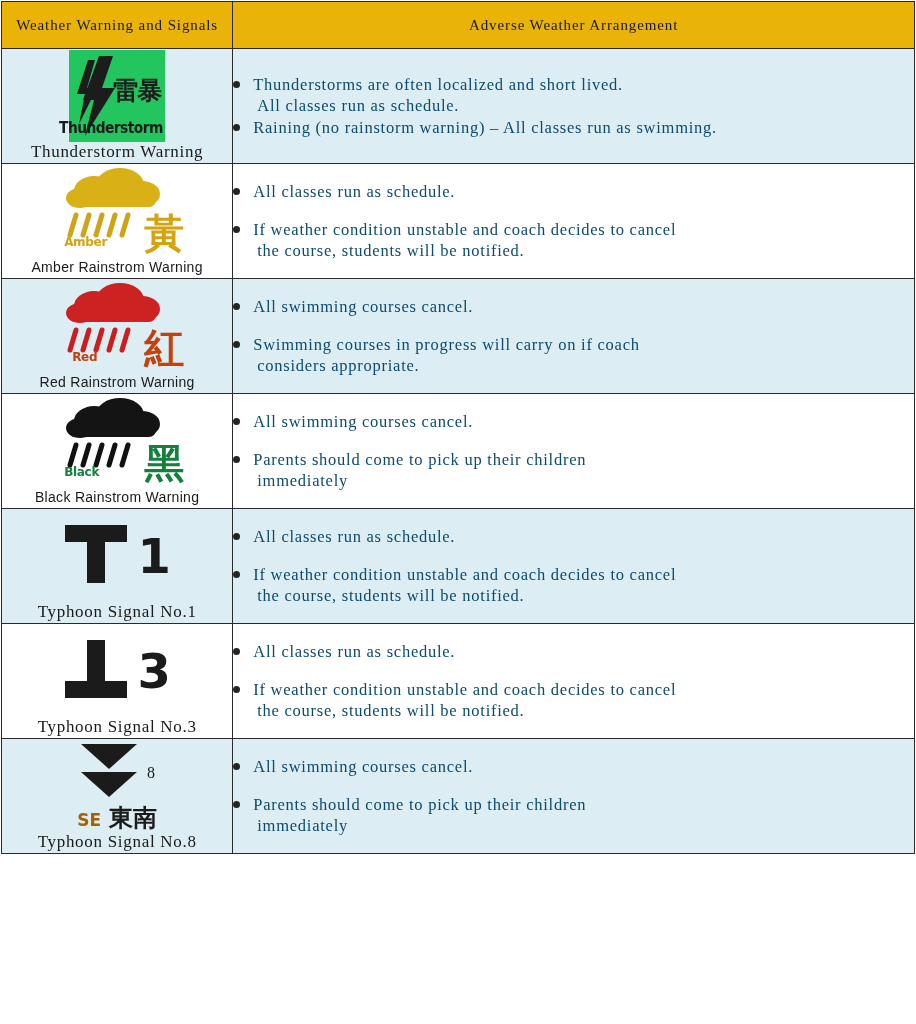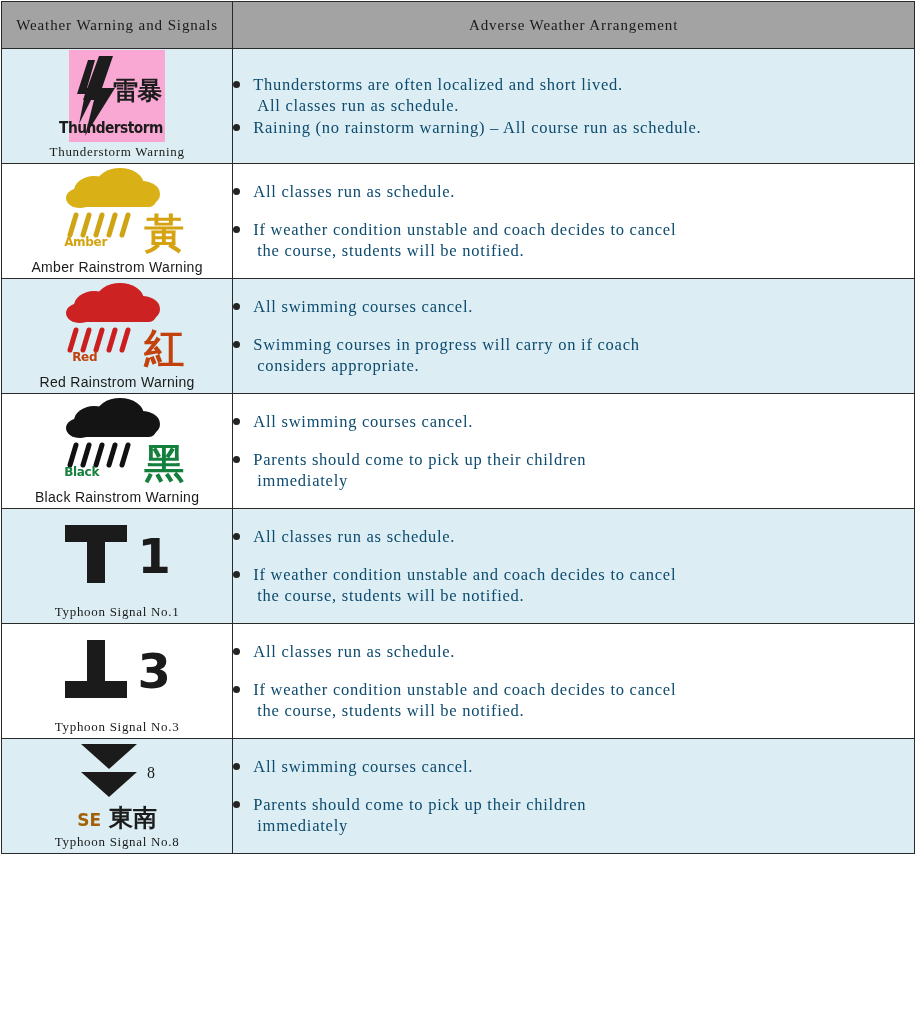--- a/index.html
+++ b/index.html
@@ -40,39 +40,39 @@
 
   
   .hdr-cell {
     height: 46px;
     text-align: center;
     font-family: "Liberation Serif", serif;
     font-size: 15px;
     font-weight: normal;
     letter-spacing: 0.9px;
     color: #1a1a1a;
-    background: #a3a3a3;
+    background: #eab308;
   }
 
   
   tr.band-blue td { background: #dceef3; }
   tr.band-white td { background: #ffffff; }
 
   .sign-cell {
     text-align: center;
     padding: 6px 0 6px 0;
   }
   .sign-art {
     height: 94px;
     display: flex;
     align-items: center;
     justify-content: center;
   }
   .sign-label {
-    font-size: 13px;
+    font-size: 17px;
     letter-spacing: 0.7px;
     line-height: 18px;
     padding-bottom: 2px;
   }
   .sign-label.sans {
     font-family: "Liberation Sans", sans-serif;
     font-size: 14px;
     letter-spacing: 0.3px;
   }
   .sign-label.serif {
@@ -108,21 +108,21 @@
     padding-left: 4px;
   }
   ul.bullets.tight li { margin: 0 0 1px 0; }
   ul.bullets.loose li { margin: 0 0 17px 0; }
   ul.bullets.loose li:last-child { margin-bottom: 0; }
 
   
   .ts-badge {
     width: 96px;
     height: 92px;
-    background: #f9a8d4;
+    background: #22c55e;
     position: relative;
     display: block;
   }
   .ts-badge .bolt {
     position: absolute;
     left: 6px;
     top: 4px;
   }
   .ts-badge .cn {
     position: absolute;
@@ -271,21 +271,21 @@
         </td>
         <td class="arr-cell">
           <ul class="bullets tight">
             <li>
               <span class="bdot"></span>
               <span>Thunderstorms are often localized and short lived.</span>
               <span class="l2">All classes run as  schedule.</span>
             </li>
             <li>
               <span class="bdot"></span>
-              <span>Raining (no rainstorm warning) – All course run as schedule.</span>
+              <span>Raining (no rainstorm warning) – All classes run as swimming.</span>
             </li>
           </ul>
         </td>
       </tr>
 
       <tr class="band-white">
         <td class="sign-cell">
           <div class="sign-art">
             <span class="rain-art amber">
               <svg width="150" height="92" viewBox="0 0 150 92" aria-hidden="true">

